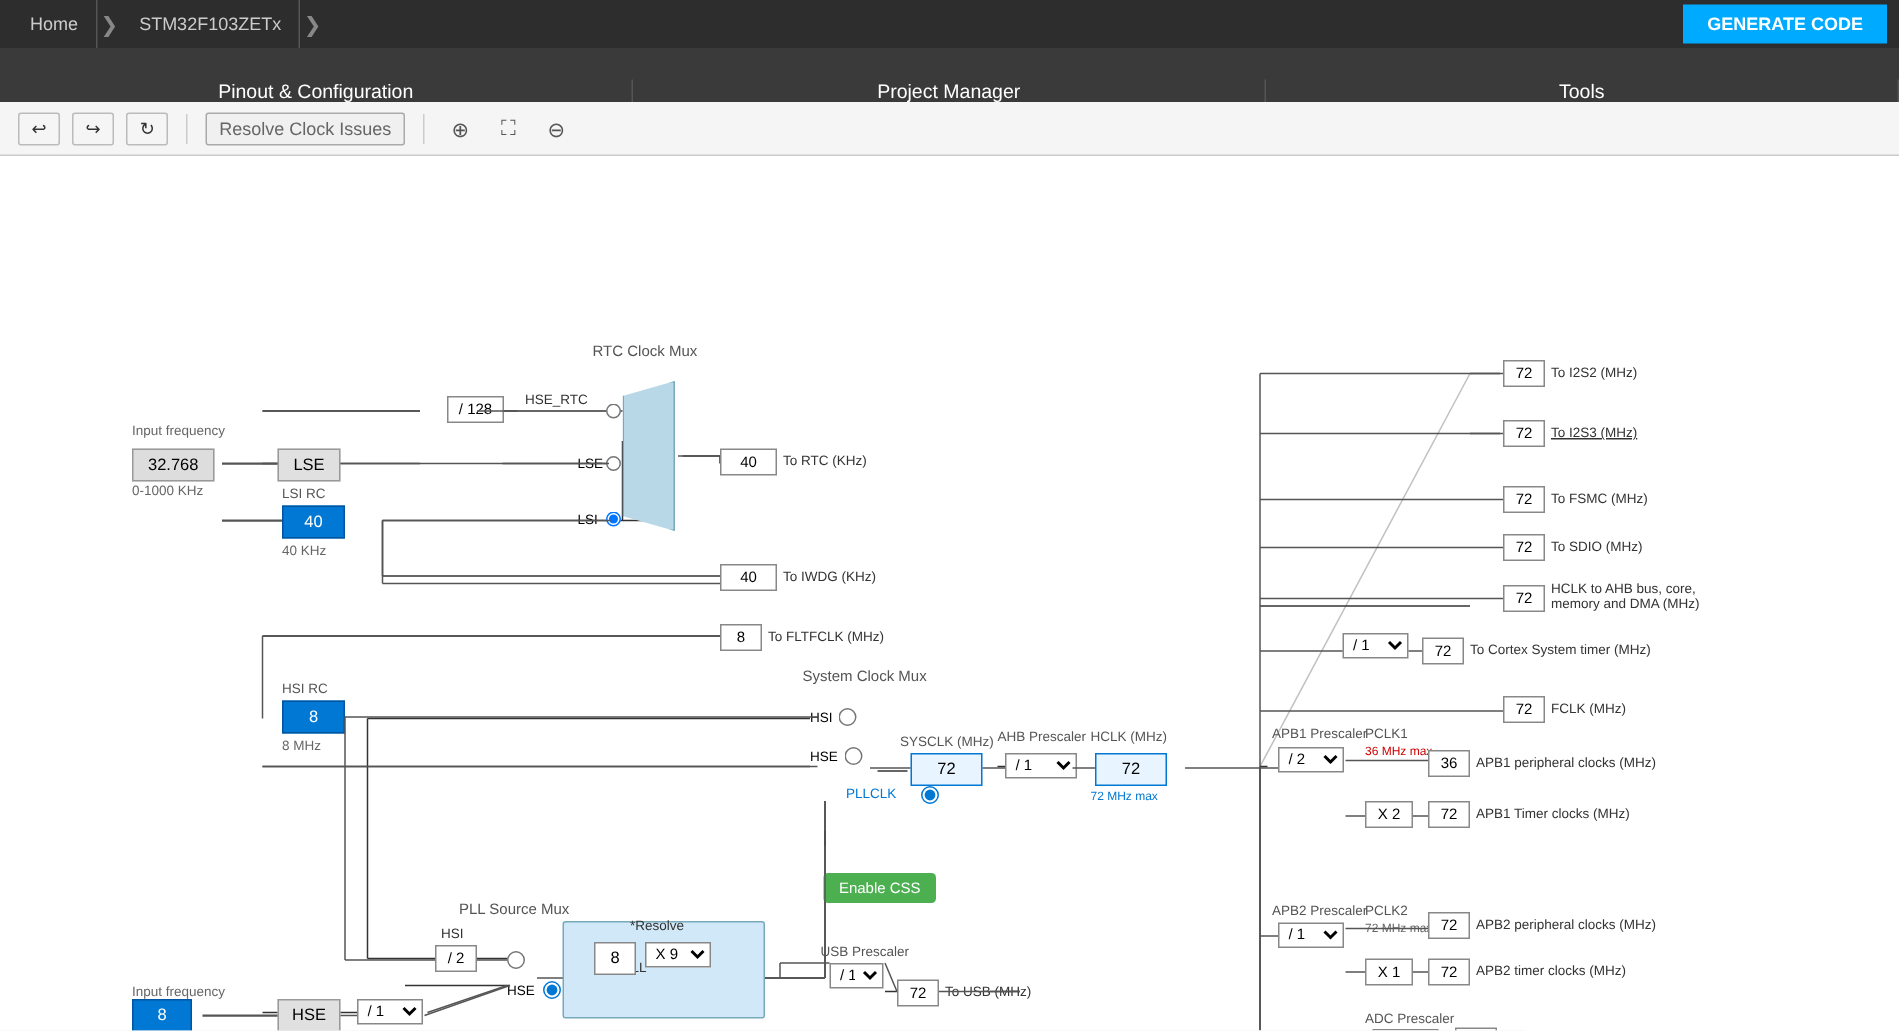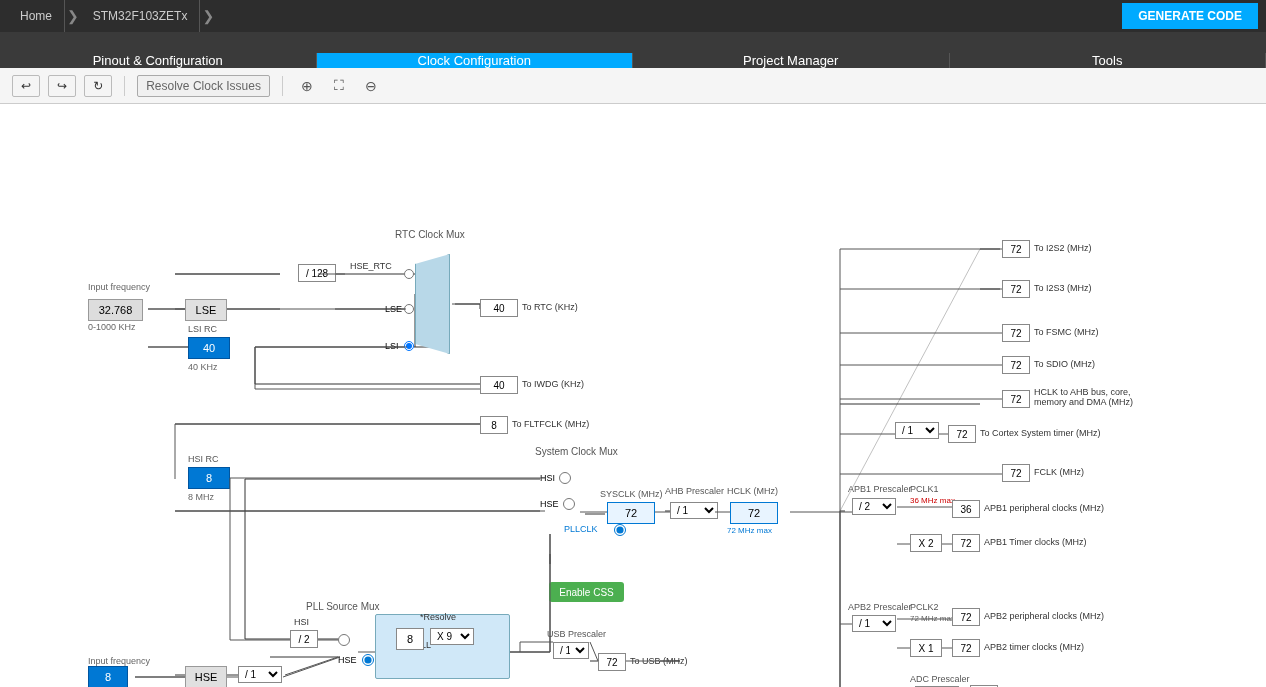--- a/index.html
+++ b/index.html
@@ -47,21 +47,20 @@
 <div class="top-nav">
   <span class="nav-item">Home</span>
   <span class="nav-arrow">❯</span>
   <span class="nav-item">STM32F103ZETx</span>
   <span class="nav-arrow">❯</span>
   <button class="generate-btn">GENERATE CODE</button>
 </div>
 
 <div class="tab-bar">
   <div class="tab">Pinout &amp; Configuration</div>
-  <div class="tab active">Clock Configuration</div>
   <div class="tab">Project Manager</div>
   <div class="tab">Tools</div>
 </div>
 
 <div class="toolbar">
   <button class="toolbar-btn">↩</button>
   <button class="toolbar-btn">↪</button>
   <button class="toolbar-btn">↻</button>
   <div class="toolbar-sep"></div>
   <button class="toolbar-btn resolve">Resolve Clock Issues</button>
@@ -230,21 +229,21 @@
     </div>
 
     <div class="clk-box" style="left:1002px; top:136px; width:28px; height:18px; font-size:10px;">
       <span>72</span>
     </div>
     <div style="position:absolute; left:1034px; top:139px; font-size:9px; color:#333;">To I2S2 (MHz)</div>
 
     <div class="clk-box" style="left:1002px; top:176px; width:28px; height:18px; font-size:10px;">
       <span>72</span>
     </div>
-    <div style="position:absolute; left:1034px; top:179px; font-size:9px; color:#333;">To I2S3 (MHz)</div>
+    <div style="position:absolute; left:1034px; top:179px; font-size:9px; color:#333;text-decoration:underline;">To I2S3 (MHz)</div>
 
     <div class="clk-box" style="left:1002px; top:220px; width:28px; height:18px; font-size:10px;">
       <span>72</span>
     </div>
     <div style="position:absolute; left:1034px; top:223px; font-size:9px; color:#333;">To FSMC (MHz)</div>
 
     <div class="clk-box" style="left:1002px; top:252px; width:28px; height:18px; font-size:10px;">
       <span>72</span>
     </div>
     <div style="position:absolute; left:1034px; top:255px; font-size:9px; color:#333;">To SDIO (MHz)</div>

